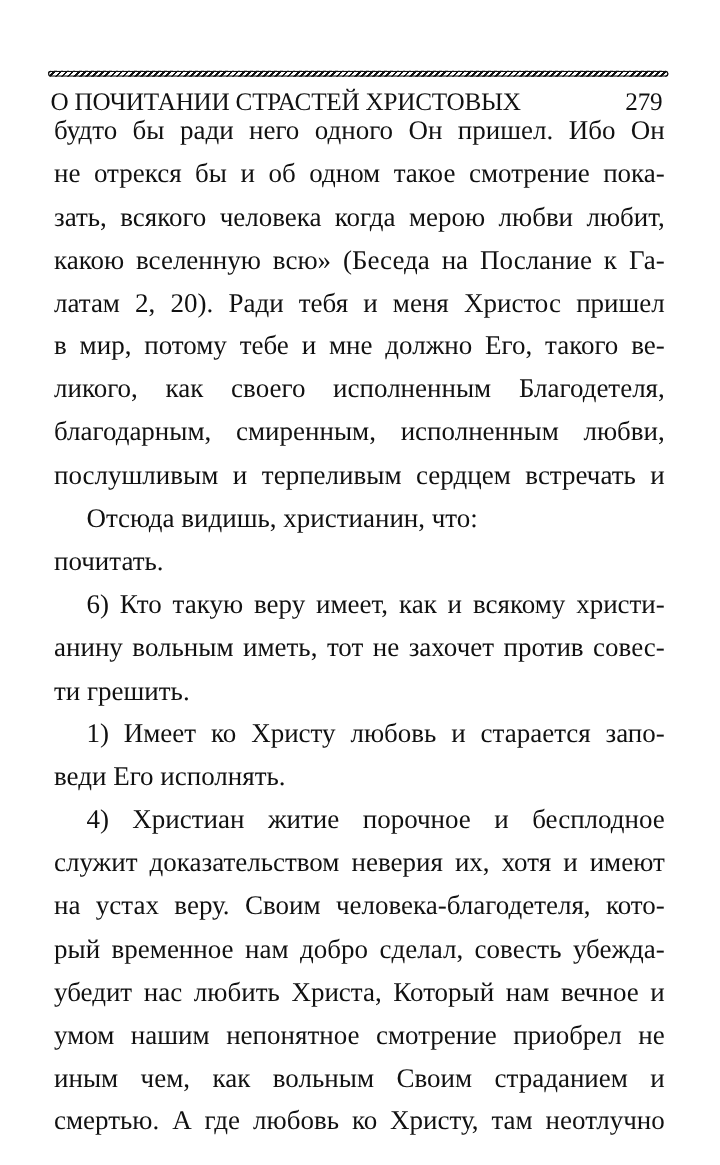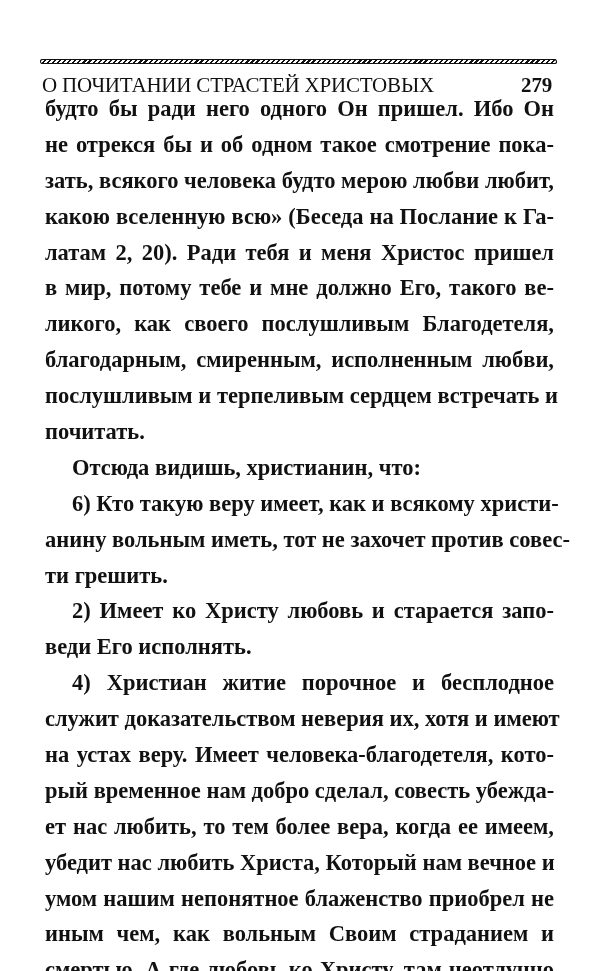--- a/index.html
+++ b/index.html
@@ -25,21 +25,20 @@
       justify-content: space-between;
       align-items: baseline;
       font-family: "Liberation Serif", "DejaVu Serif", serif;
       font-size: 21px;
       letter-spacing: -0.2px;
       line-height: 26px;
       margin-top: 45px;
     }
     .running-head .page-number {
       padding-right: 4px;
-      font-weight: bold;
     }
     .rule {
       position: absolute;
       left: 40px;
       top: 59px;
       width: 517px;
       height: 5px;
       border-radius: 3px;
       background:
         repeating-linear-gradient(135deg, #111 0px, #111 1.6px, #fff 1.6px, #fff 3.6px);
@@ -53,21 +52,20 @@
       font-family: "Liberation Serif", "DejaVu Serif", serif;
       font-size: 22.5px;
       line-height: 35.9px;
     }
     .line {
       display: block;
       white-space: nowrap;
       text-align: justify;
       text-align-last: justify;
       height: 35.9px;
-      font-weight: bold;
     }
     .line.last {
       text-align-last: left;
     }
     .line.indent {
       padding-left: 27px;
     }
   </style>
 </head>
 <body>
@@ -75,36 +73,35 @@
 <header class="running-head">
   <span>О ПОЧИТАНИИ СТРАСТЕЙ ХРИСТОВЫХ</span>
   <span class="page-number">279</span>
 </header>
 
 <div class="rule"></div>
 
 <main class="text-block" id="text-block">
     <span class="line">будто бы ради него одного Он пришел. Ибо Он</span>
     <span class="line">не отрекся бы и об одном такое смотрение пока-</span>
-    <span class="line">зать, всякого человека будто мерою любви любит,</span>
+    <span class="line">зать, всякого человека когда мерою любви любит,</span>
     <span class="line">какою вселенную всю» (Беседа на Послание к Га-</span>
     <span class="line">латам 2, 20). Ради тебя и меня Христос пришел</span>
     <span class="line">в мир, потому тебе и мне должно Его, такого ве-</span>
-    <span class="line">ликого, как своего послушливым Благодетеля,</span>
+    <span class="line">ликого, как своего исполненным Благодетеля,</span>
     <span class="line">благодарным, смиренным, исполненным любви,</span>
     <span class="line">послушливым и терпеливым сердцем встречать и</span>
+    <span class="line indent last">Отсюда видишь, христианин, что:</span>
     <span class="line last">почитать.</span>
-    <span class="line indent last">Отсюда видишь, христианин, что:</span>
     <span class="line indent">6) Кто такую веру имеет, как и всякому христи-</span>
     <span class="line">анину вольным иметь, тот не захочет против совес-</span>
     <span class="line last">ти грешить.</span>
-    <span class="line indent">2) Имеет ко Христу любовь и старается запо-</span>
+    <span class="line indent">1) Имеет ко Христу любовь и старается запо-</span>
     <span class="line last">веди Его исполнять.</span>
     <span class="line indent">4) Христиан житие порочное и бесплодное</span>
     <span class="line">служит доказательством неверия их, хотя и имеют</span>
-    <span class="line">на устах веру. Имеет человека-благодетеля, кото-</span>
+    <span class="line">на устах веру. Своим человека-благодетеля, кото-</span>
     <span class="line">рый временное нам добро сделал, совесть убежда-</span>
-    <span class="line">ет нас любить, то тем более вера, когда ее имеем,</span>
     <span class="line">убедит нас любить Христа, Который нам вечное и</span>
-    <span class="line">умом нашим непонятное блаженство приобрел не</span>
+    <span class="line">умом нашим непонятное смотрение приобрел не</span>
     <span class="line">иным чем, как вольным Своим страданием и</span>
     <span class="line">смертью. А где любовь ко Христу, там неотлучно</span>
   </main>
 
 </body></html>

